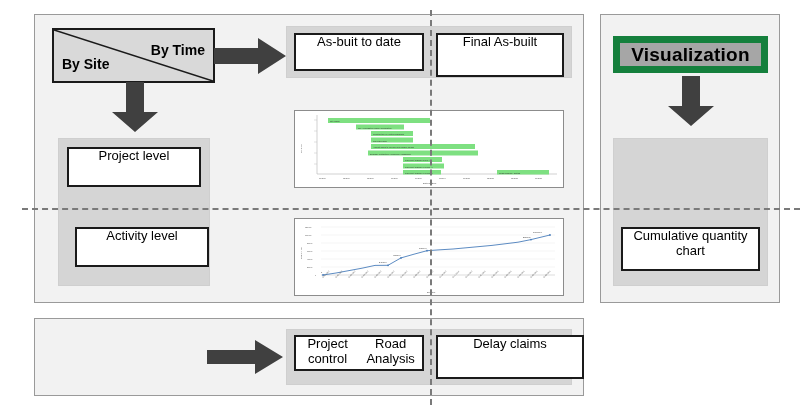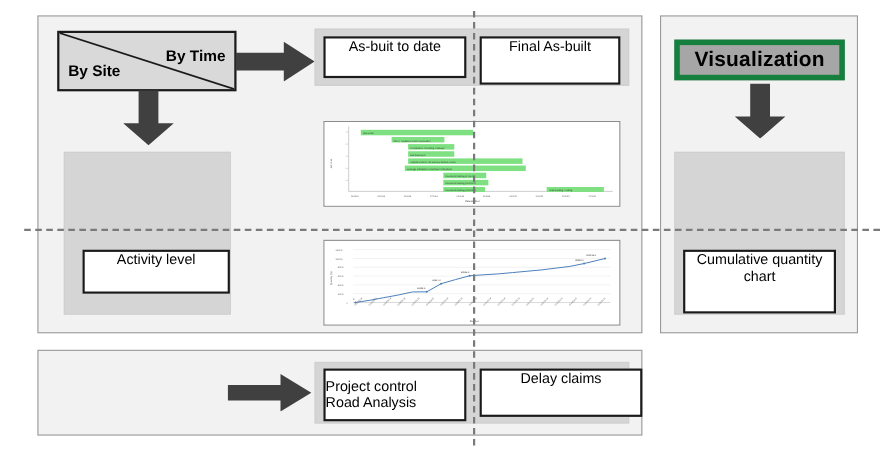--- a/index.html
+++ b/index.html
@@ -37,21 +37,21 @@
     align-items:flex-start;
     justify-content:center;
     text-align:center;
     font-size:13px;
     color:#000000;
     line-height:1.15;
   }
   .graybox{
     position:absolute;
     background:#a6a6a6;
-    border:5px solid #15803d;
+    border:7px solid #15803d;
     box-sizing:border-box;
     display:flex;
     align-items:center;
     justify-content:center;
     font-size:19px;
     font-weight:bold;
     color:#000000;
     letter-spacing:.2px;
   }
   
@@ -128,20 +128,23 @@
 
   <div class="subpanel" style="left:286px;top:26px;width:286px;height:52px;"></div>
   <div class="wbox" style="left:294px;top:33px;width:130px;height:38px;">
     <span>As-buit to date</span>
   </div>
   <div class="wbox" style="left:436px;top:33px;width:128px;height:44px;">
     <span>Final As-built</span>
   </div>
 
   <div class="subpanel" style="left:58px;top:138px;width:152px;height:148px;"></div>
+  <div class="wbox" style="left:67px;top:147px;width:134px;height:40px;">
+    <span>Project level</span>
+  </div>
   <div class="wbox" style="left:75px;top:227px;width:134px;height:40px;">
     <span>Activity level</span>
   </div>
 
   <div class="chartframe" style="left:294px;top:110px;width:270px;height:78px;">
     <svg width="268" height="76" viewBox="0 0 268 76">
       <rect x="0" y="0" width="268" height="76" fill="#ffffff"></rect>
 
       <line x1="22" y1="4" x2="22" y2="63" stroke="#b4b4b4" stroke-width="0.6"></line>
       <line x1="22" y1="63" x2="262" y2="63" stroke="#b4b4b4" stroke-width="0.6"></line>
@@ -277,35 +280,35 @@
     <span>Visualization</span>
   </div>
 
   <div class="arrow" style="left:668px;top:76px;">
     <svg width="46" height="50" viewBox="0 0 46 50">
       <polygon points="14,0 32,0 32,30 46,30 23,50 0,30 14,30" fill="#404040"></polygon>
     </svg>
   </div>
 
   <div class="subpanel" style="left:613px;top:138px;width:155px;height:148px;"></div>
-  <div class="wbox" style="left:621px;top:227px;width:139px;height:58px;padding:0 3px;">
+  <div class="wbox" style="left:621px;top:227px;width:139px;height:44px;padding:0 3px;">
     <span>Cumulative quantity chart</span>
   </div>
 
   <div class="panel" style="left:34px;top:318px;width:550px;height:78px;"></div>
 
 
   <div class="arrow" style="left:207px;top:340px;">
     <svg width="76" height="34" viewBox="0 0 76 34">
       <polygon points="0,10 48,10 48,0 76,17 48,34 48,24 0,24" fill="#404040"></polygon>
     </svg>
   </div>
 
   <div class="subpanel" style="left:286px;top:329px;width:286px;height:56px;"></div>
-  <div class="wbox" style="left:294px;top:335px;width:130px;height:48px;flex-direction:column;">
+  <div class="wbox" style="left:294px;top:335px;width:130px;height:36px;">
     <span>Project control</span>
     <span>Road Analysis</span>
   </div>
   <div class="wbox" style="left:436px;top:335px;width:148px;height:44px;">
     <span>Delay claims</span>
   </div>
 
   <div class="dash-h" style="left:22px;top:208px;width:778px;"></div>
   <div class="dash-v" style="left:430px;top:10px;height:395px;"></div>
 

